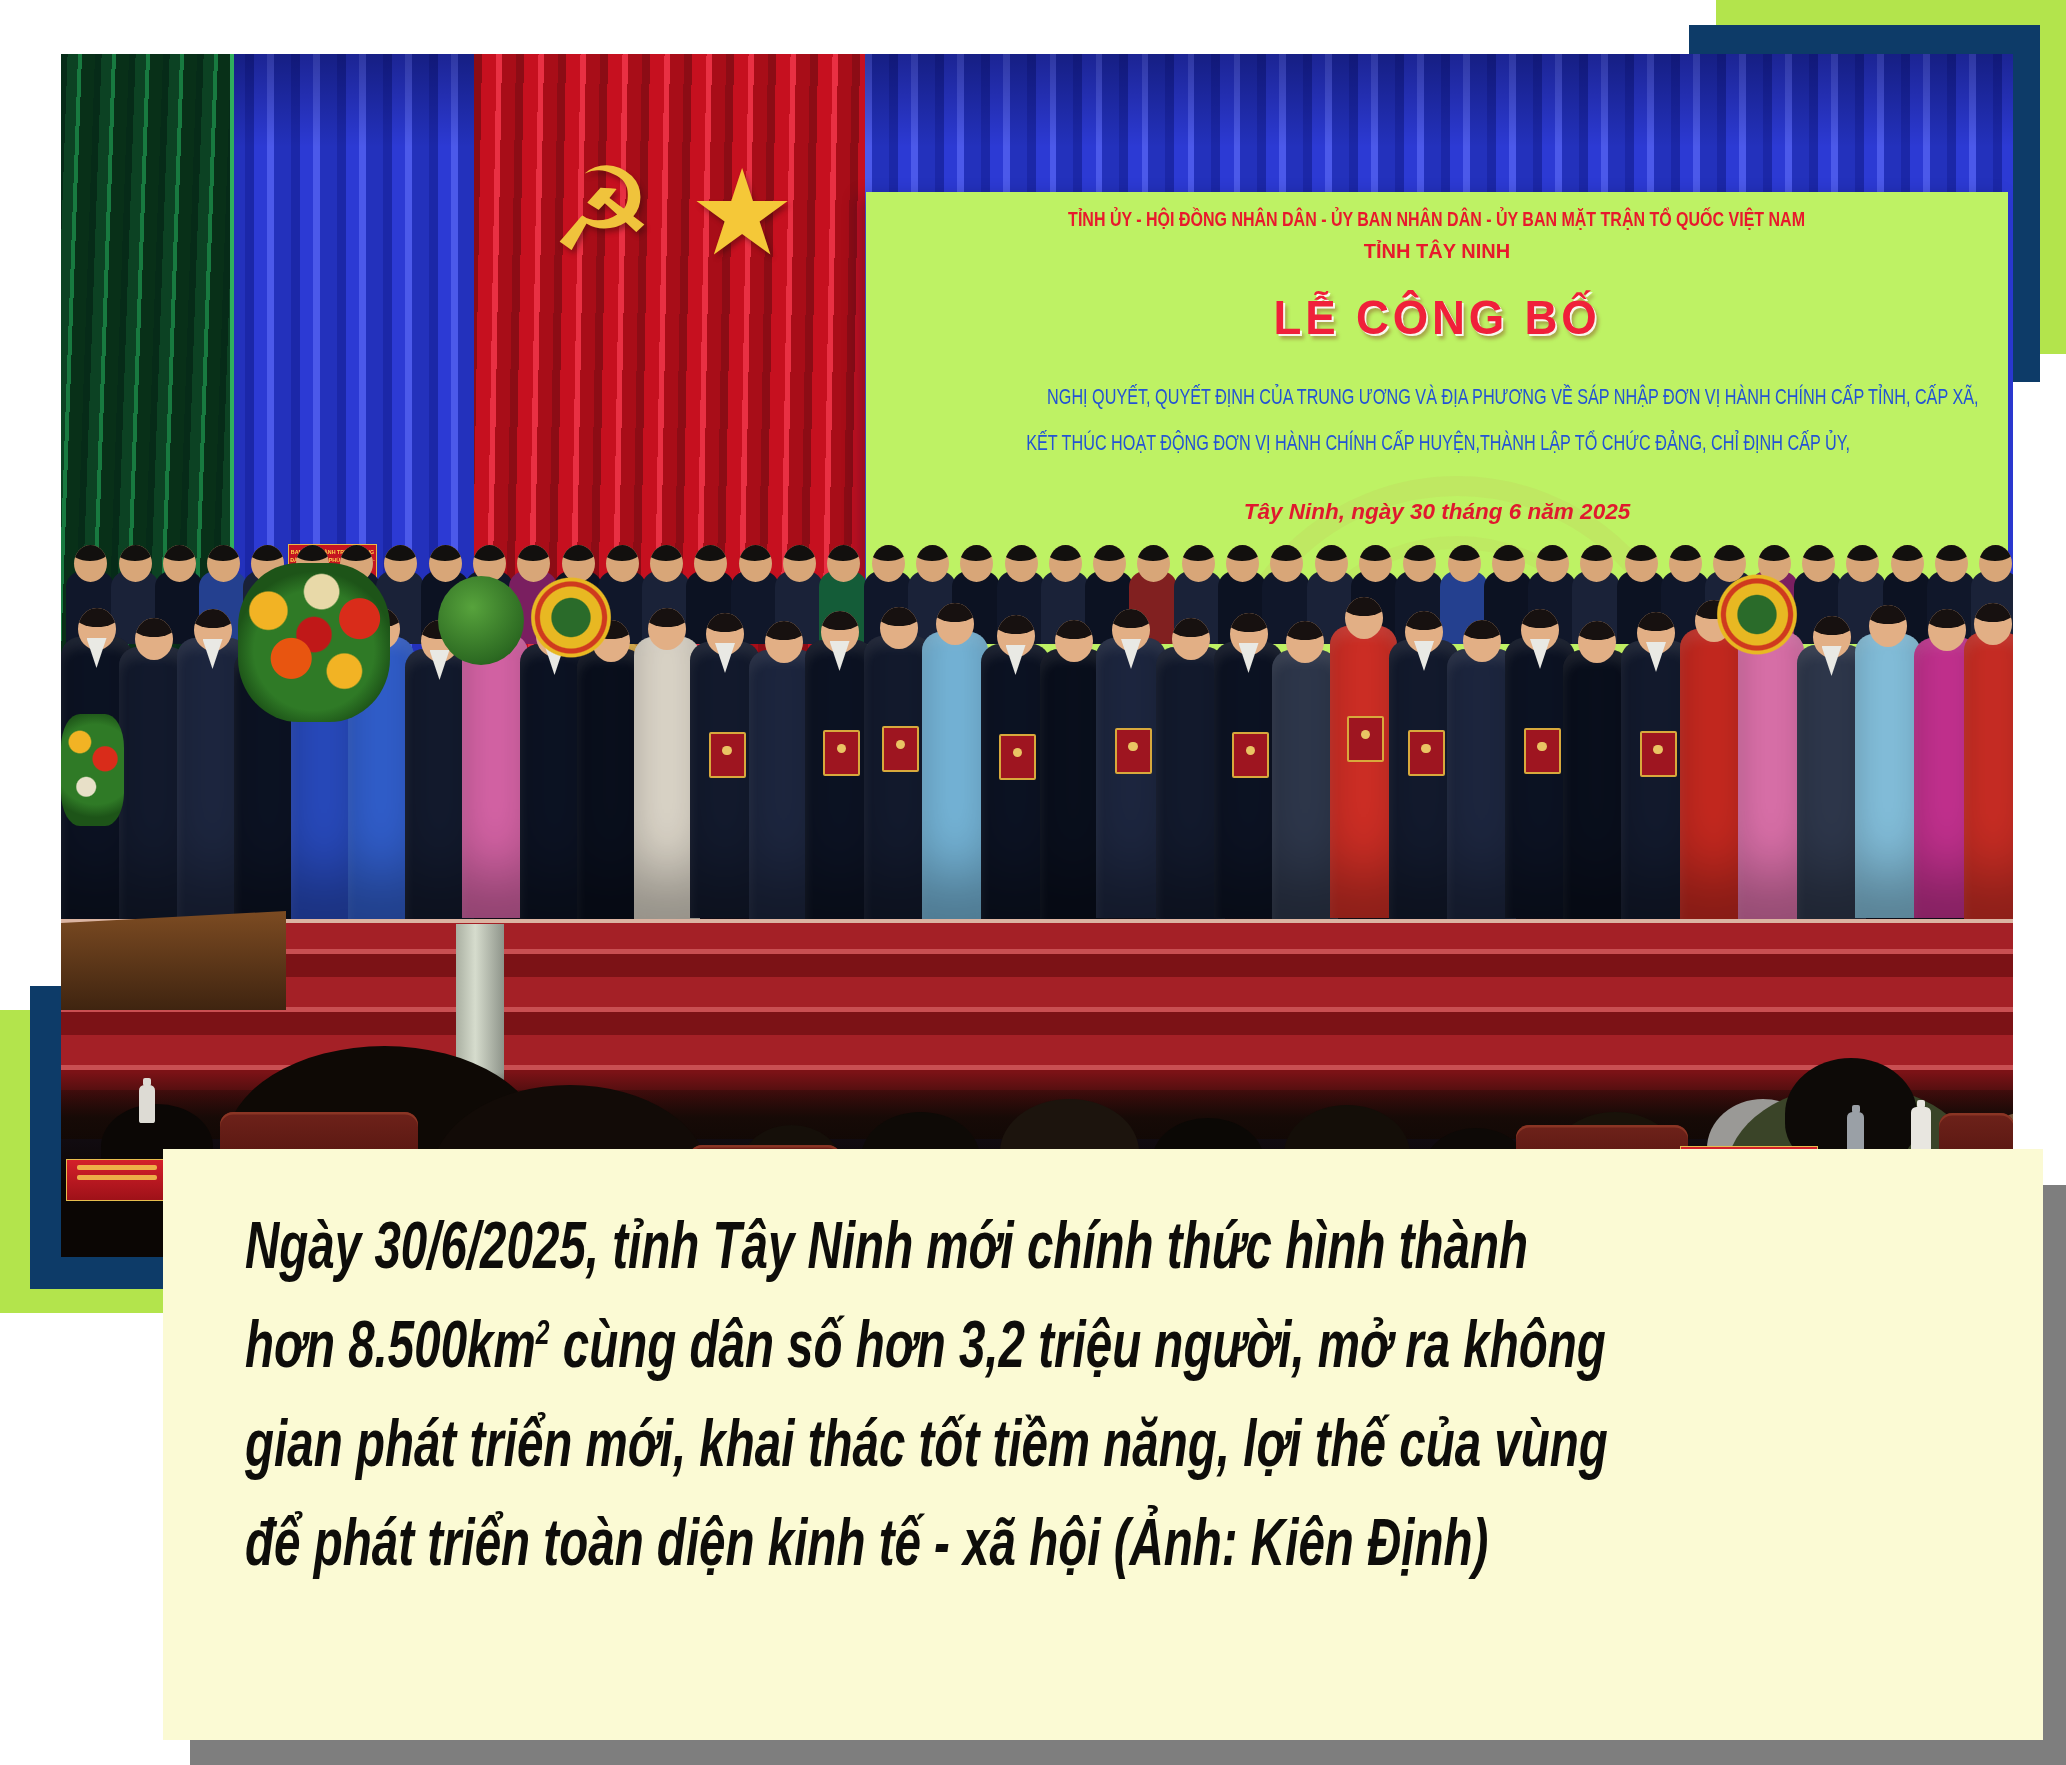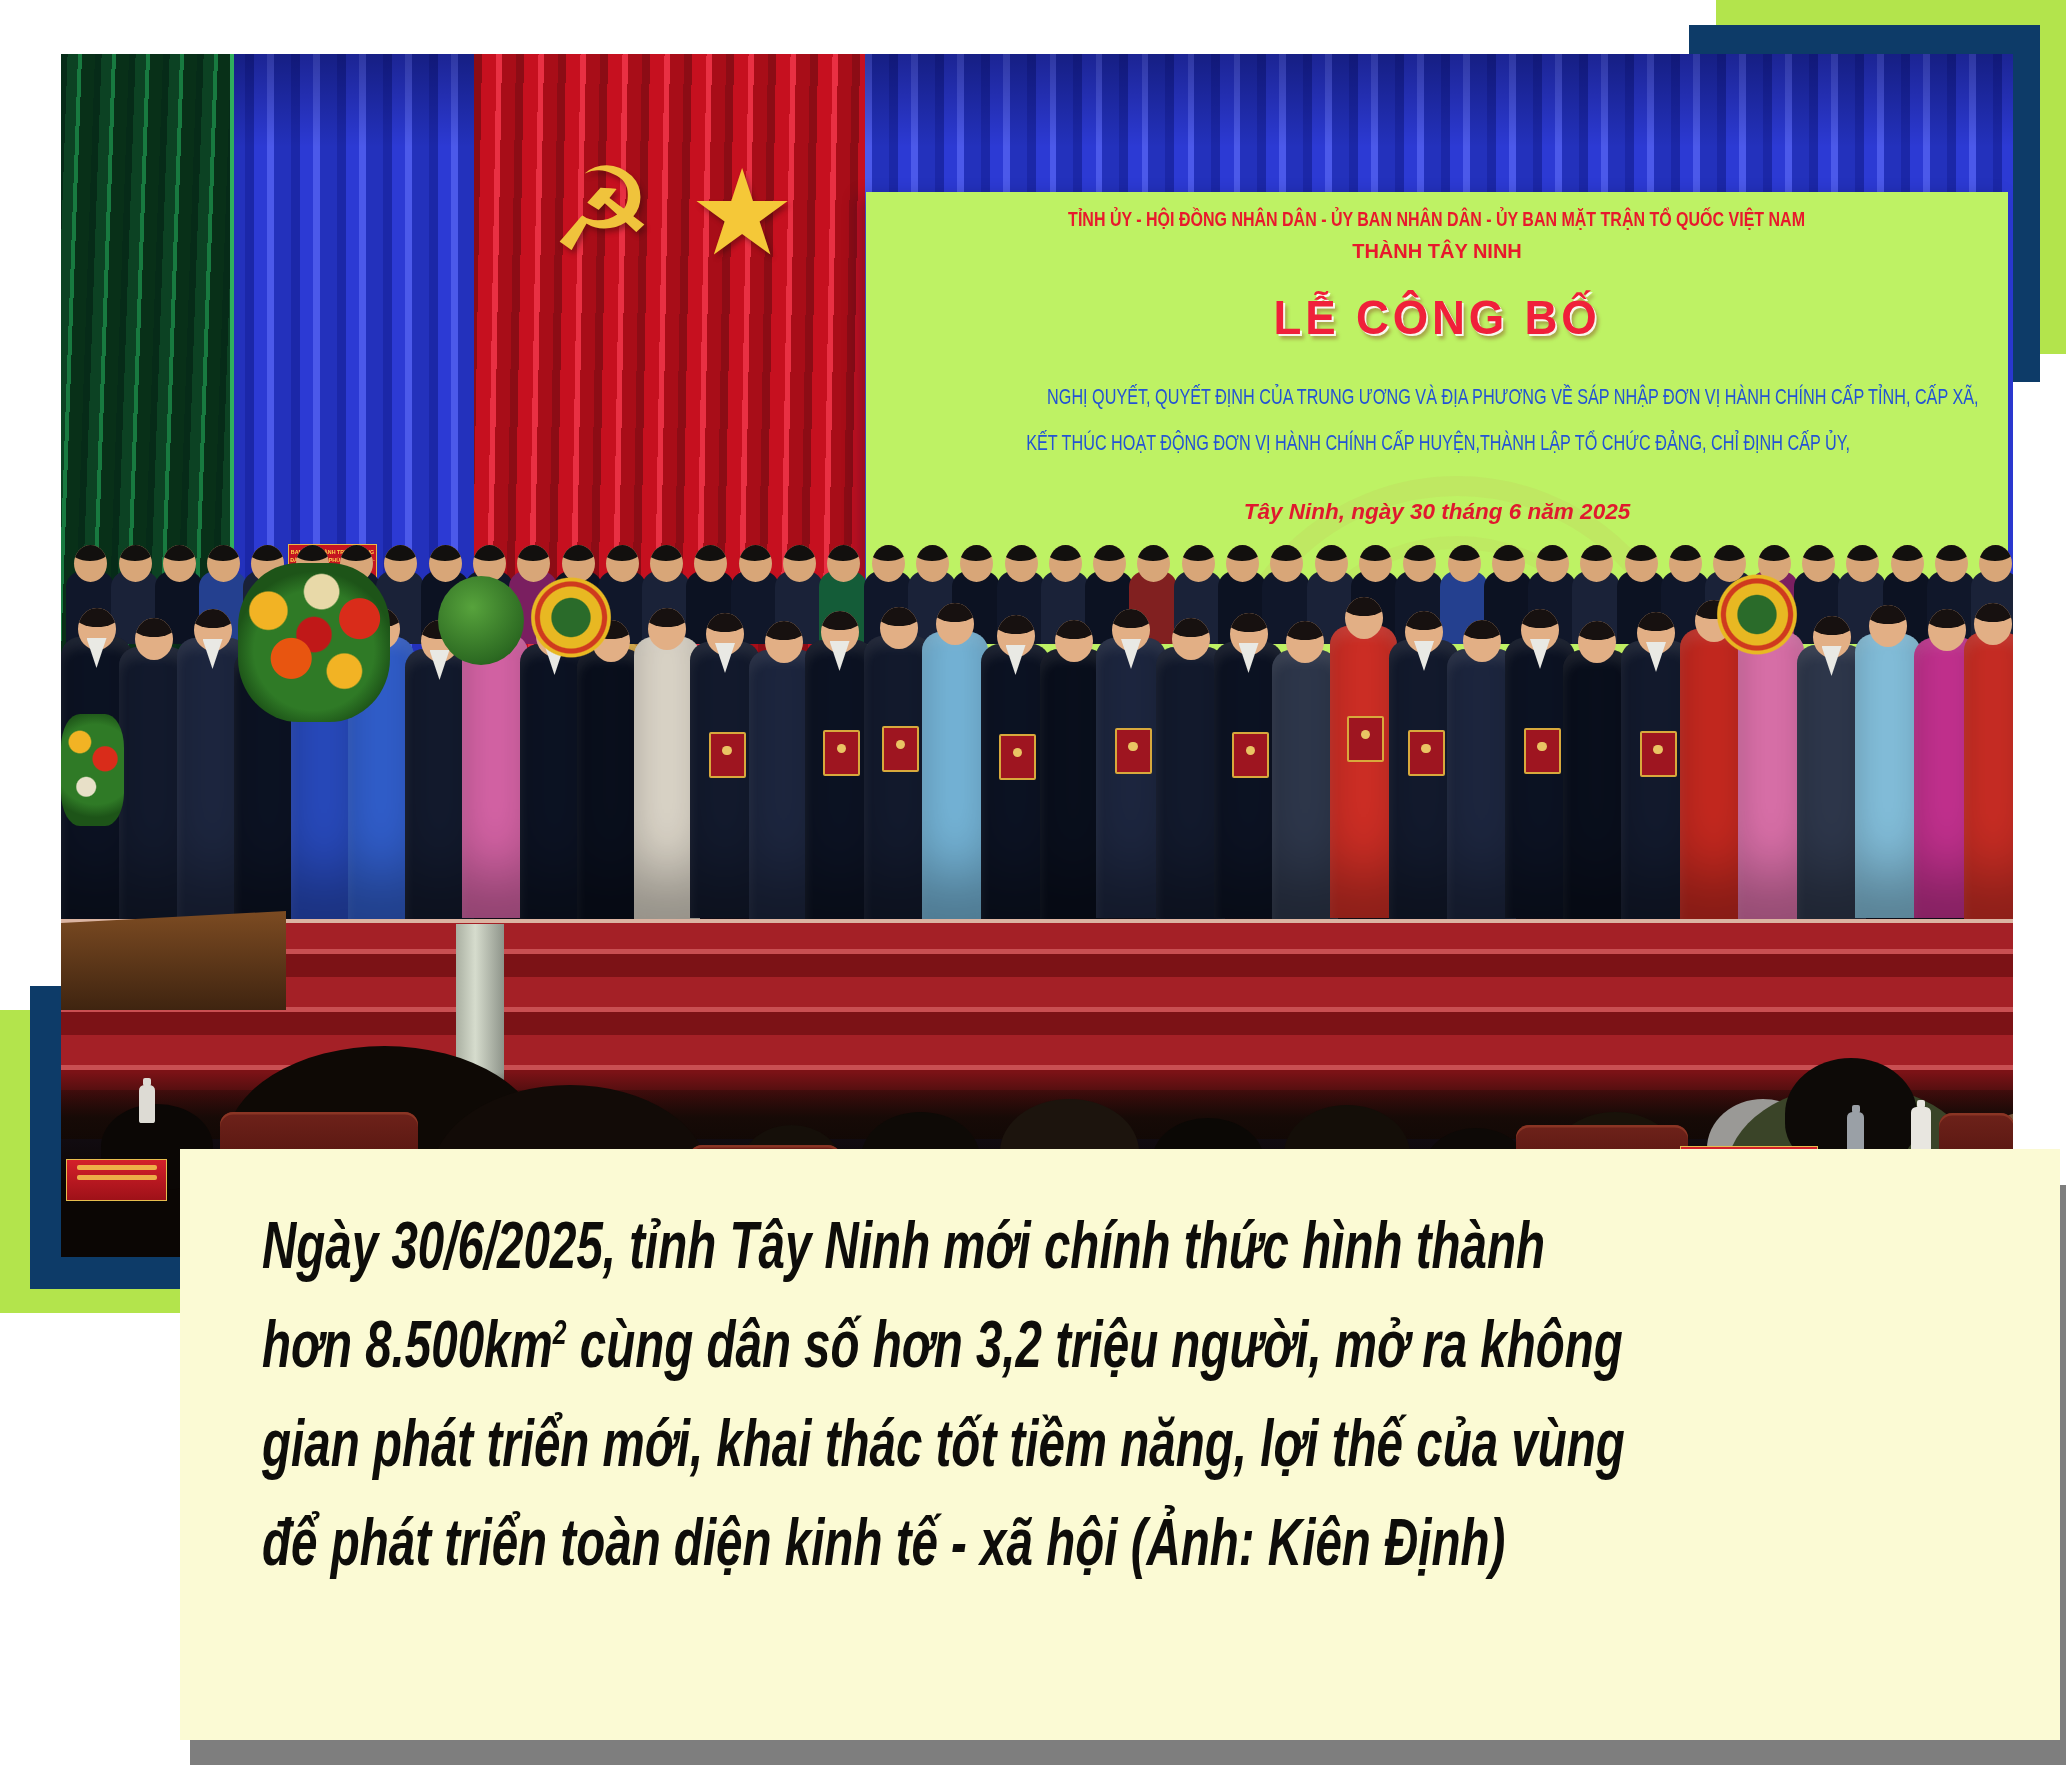--- a/index.html
+++ b/index.html
@@ -136,21 +136,21 @@
   .person .fo:after{content:"";position:absolute;left:50%;top:12px;width:9.3px;height:9.3px;margin-left:-4.6px;
     border-radius:50%;background:#e9c463;}
   .bperson{position:absolute;z-index:13;}
   .bperson .hd{position:absolute;left:50%;top:0;width:33px;height:37px;margin-left:-16.5px;
     border-radius:50%;background:#d8a678;overflow:hidden;}
   .bperson .hd:before{content:"";position:absolute;left:-2.6px;top:-4px;width:38px;height:20px;
     border-radius:50%;background:#12100e;}
   .bperson .bd{position:absolute;left:0;right:0;top:26.4px;bottom:0;border-radius:16px 16px 0 0;}
 
   
-  .caption{left:180px;top:1149px;width:1880px;height:591px;background:#fbfad4;z-index:50;
+  .caption{left:163px;top:1149px;width:1880px;height:591px;background:#fbfad4;z-index:50;
     padding:58px 0 0 82px;box-sizing:border-box;color:#0e0d0a;}
   .cap-line{height:99px;font-size:66px;font-weight:bold;font-style:italic;white-space:nowrap;}
   .capx{display:inline-block;transform:scaleX(.72);transform-origin:0 50%;}
   .cap-line sup{font-size:52%;vertical-align:super;}
 </style>
 </head>
 <body>
 
 <div class="canvas">
 
@@ -167,21 +167,21 @@
     <div class="abs emblem">
       <span>☭</span>
     </div>
     <div class="abs gstar">
       <span>★</span>
     </div>
 
     <div class="abs banner">
       <div class="watermark"></div>
       <div class="b-org"><span class="bx">TỈNH ỦY - HỘI ĐỒNG NHÂN DÂN - ỦY BAN NHÂN DÂN - ỦY BAN MẶT TRẬN TỔ QUỐC VIỆT NAM</span></div>
-      <div class="b-prov"><span class="bx">THÀNH TÂY NINH</span></div>
+      <div class="b-prov"><span class="bx">TỈNH TÂY NINH</span></div>
       <div class="b-title"><span class="bx">LỄ CÔNG BỐ</span></div>
       <div class="b-body">
         <div><span class="bx">NGHỊ QUYẾT, QUYẾT ĐỊNH CỦA TRUNG ƯƠNG VÀ ĐỊA PHƯƠNG VỀ SÁP NHẬP ĐƠN VỊ HÀNH CHÍNH CẤP TỈNH, CẤP XÃ,</span></div>
         <div><span class="bx">KẾT THÚC HOẠT ĐỘNG ĐƠN VỊ HÀNH CHÍNH CẤP HUYỆN,THÀNH LẬP TỔ CHỨC ĐẢNG, CHỈ ĐỊNH CẤP ỦY,</span></div>
       </div>
       <div class="b-date"><span>Tây Ninh, ngày 30 tháng 6 năm 2025</span></div>
     </div>
 
     <div class="abs sign">
       <div>BAN CHẤP HÀNH TRUNG ƯƠNG ĐẢNG - CHÍNH PHỦ - QUỐC HỘI -</div>

